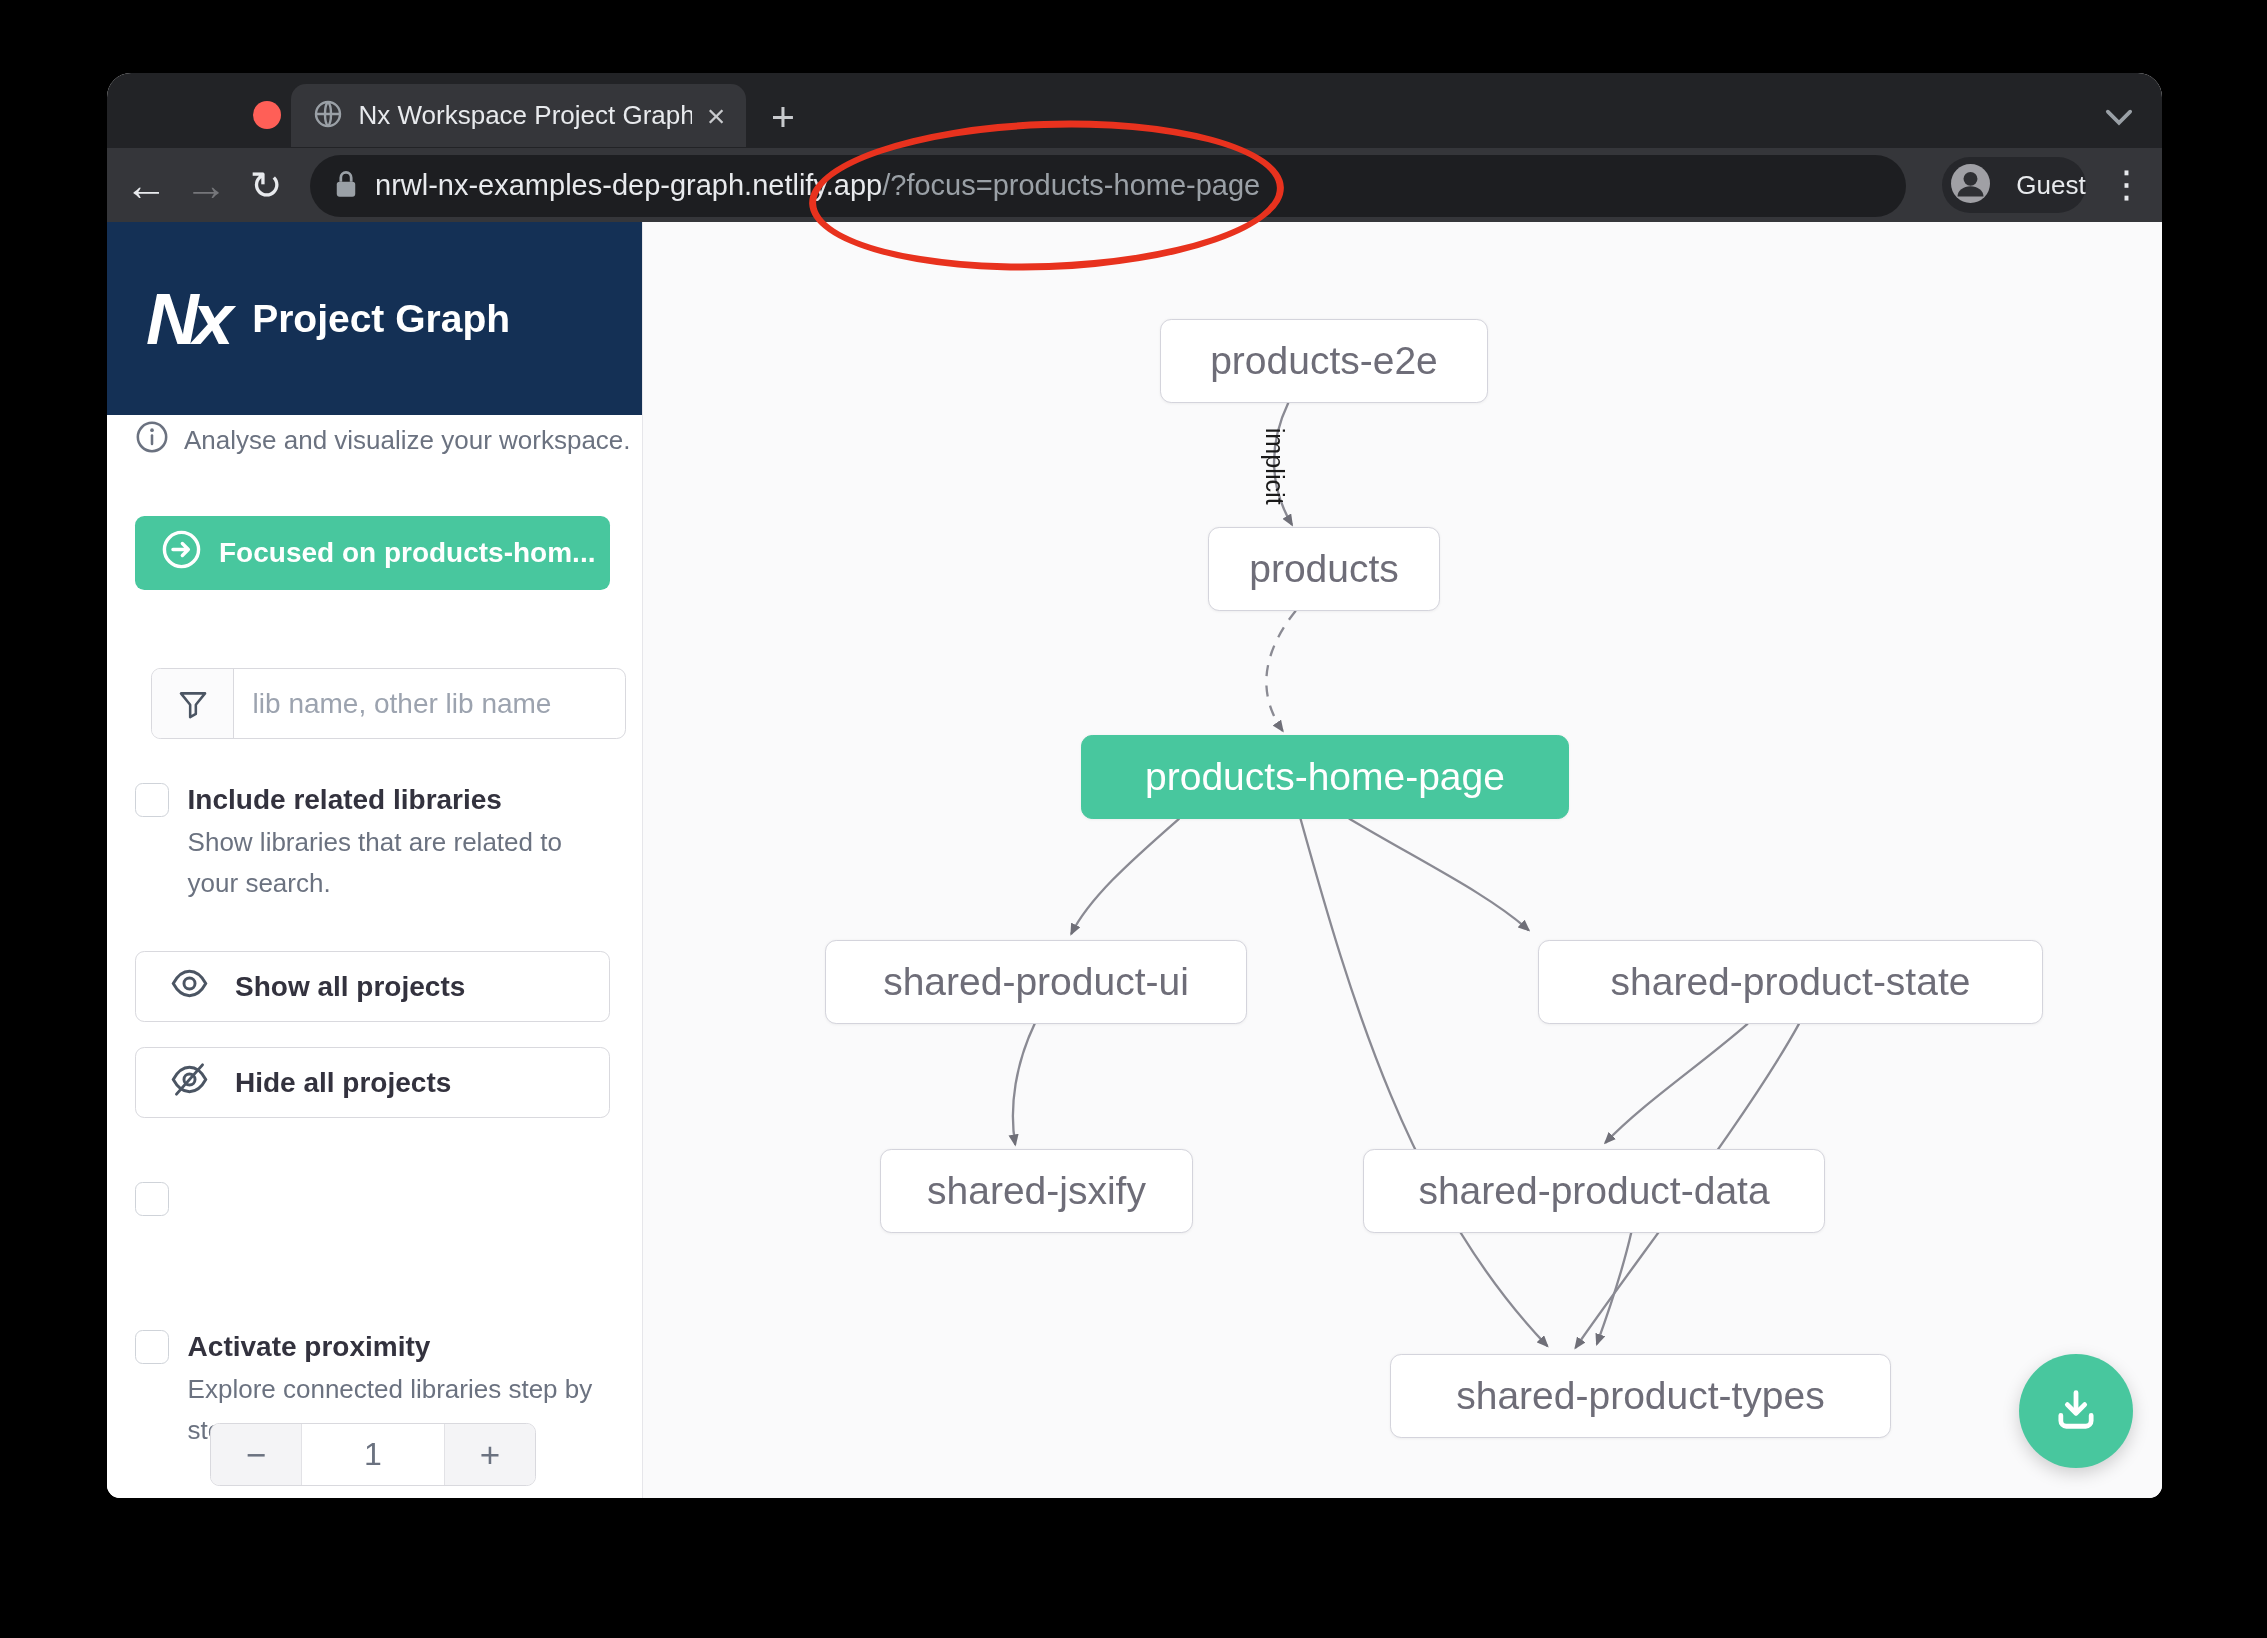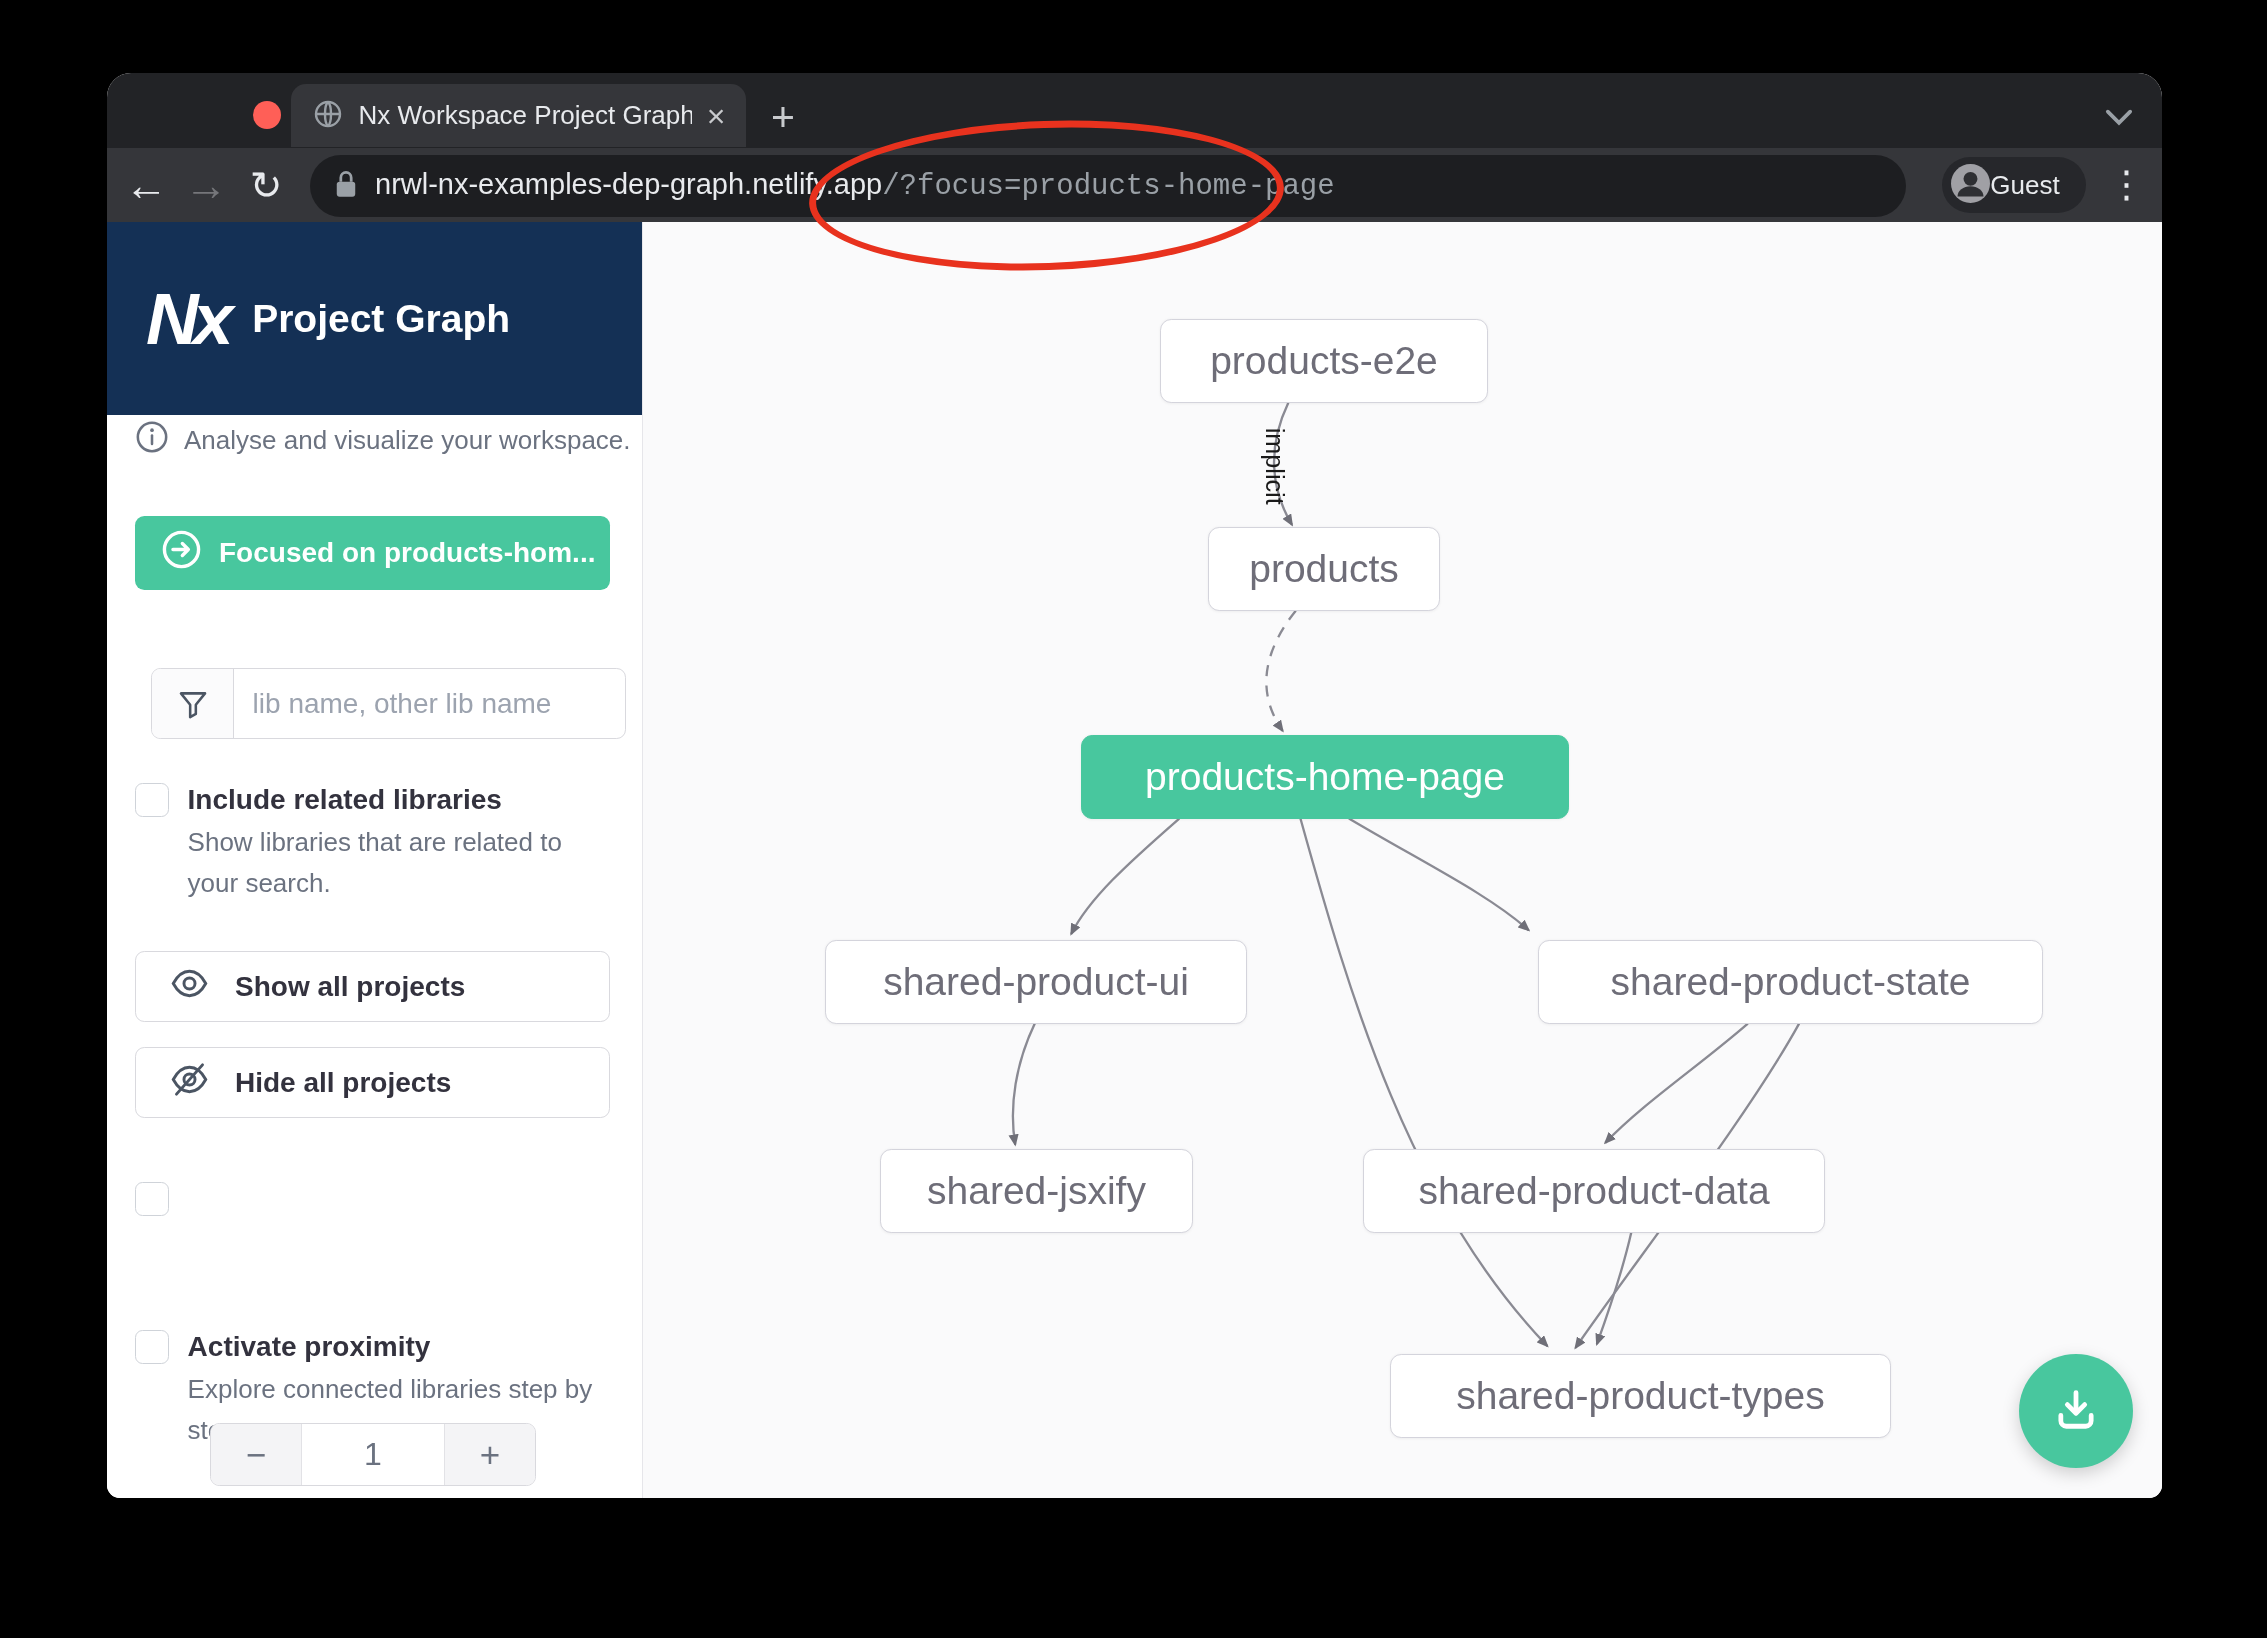--- a/index.html
+++ b/index.html
@@ -28,23 +28,23 @@
   .toolbar { position:absolute; left:0; top:75px; width:100%; height:75px; background:#35363a; }
   .navbtn { position:absolute; top:0; height:75px; display:flex; align-items:center; justify-content:center;
             width:56px; font-size:43px; color:#e8eaed; }
   .nav-back    { left:11.2px; }
   .nav-forward { left:71px; color:#75767a; }
   .nav-reload  { left:131px; font-size:39px; }
   .omnibox { position:absolute; left:203px; top:6.5px; width:1596px; height:62px; background:#1d1e21;
              border-radius:31px; display:flex; align-items:center; padding:0 24px; gap:17px; }
   .url { font-size:29px; white-space:nowrap; }
   .url-domain { color:#e8eaed; }
-  .url-path { color:#9aa0a6;font-family:Liberation Mono, monospace; }
+  .url-path { color:#9aa0a6; }
   .guest-pill { position:absolute; left:1835px; top:9.3px; width:144px; height:56px; background:#26272b;
-                border-radius:28px; display:flex; align-items:center; padding:0 9.3px; gap:0; }
+                border-radius:28px; display:flex; align-items:center; padding:0 9.3px; gap:26px; }
   .guest-label { color:#e8eaed; font-size:26px; }
   .kebab { position:absolute; left:2001px; top:13px; color:#e8eaed; font-size:37px; line-height:48px; }
 
   
   .content { position:absolute; left:0; top:149px; width:2055px; height:1276px; display:flex; }
 
   
   .sidebar { position:relative; width:536px; height:100%; background:#fff;
              border-right:1.9px solid #e6e6ea; flex:none; }
   .side-header { position:absolute; left:0; top:0; width:100%; height:193px; background:#143055;

